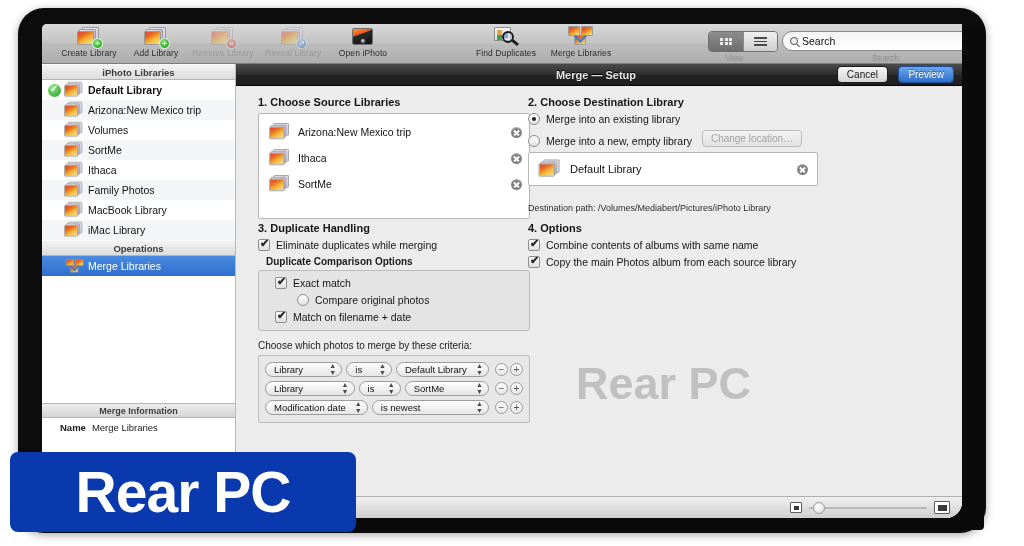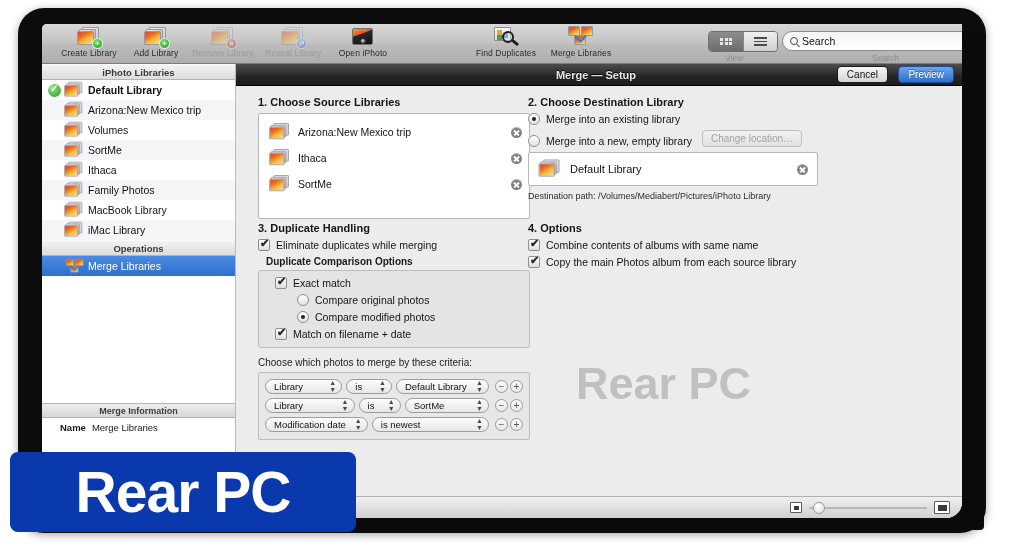--- a/index.html
+++ b/index.html
@@ -270,21 +270,21 @@
     background: linear-gradient(to bottom,#f2f2f2,#e2e2e2);
     border: 1px solid #bdbdbd; border-radius: 4px; padding: 2px 8px;
   }
 
   .destbox {
     background:#fff; border:1px solid #b6b6b6; border-radius:2px; height: 34px;
     display:flex; align-items:center; padding: 0 9px; margin-top: 4px;
   }
   .destbox .ico { width: 32px; flex:none; display:flex; align-items:center; }
   .destbox .nm { flex:1; font-size: 11px; color:#111; }
-  .destpath { font-size: 9px; color:#2d2d2d; margin-top: 5px; line-height: 11px; width: 258px; }
+  .destpath { font-size: 9px; color:#2d2d2d; margin-top: 17px; line-height: 11px; width: 258px; }
 
   .subbox {
     background: #e4e4e4; border: 1px solid #bcbcbc; border-radius: 3px;
     padding: 6px 8px 7px 8px; margin-top: 2px;
   }
   .subhead { font-size: 10px; font-weight: bold; color:#1b1b1b; margin: 3px 0 3px 8px; }
   .indent1 { margin-left: 8px; }
   .indent2 { margin-left: 30px; }
 
   .criteria-label { font-size: 10px; color:#1b1b1b; margin: 9px 0 4px 0; }
@@ -695,24 +695,20 @@
 
             <div class="subbox">
               <div class="chk-line indent1">
                 <span class="cbox on"></span>
                 <span>Exact match</span>
               </div>
               <div class="radio-line indent2">
                 <span class="radio"></span>
                 <span>Compare original photos</span>
               </div>
-              <div class="radio-line indent2">
-                <span class="radio on"></span>
-                <span>Compare modified photos</span>
-              </div>
               <div class="chk-line indent1" style="margin-bottom:0">
                 <span class="cbox on"></span>
                 <span>Match on filename + date</span>
               </div>
             </div>
 
             <div class="criteria-label">Choose which photos to merge by these criteria:</div>
 
             <div class="criteria-box">
 

